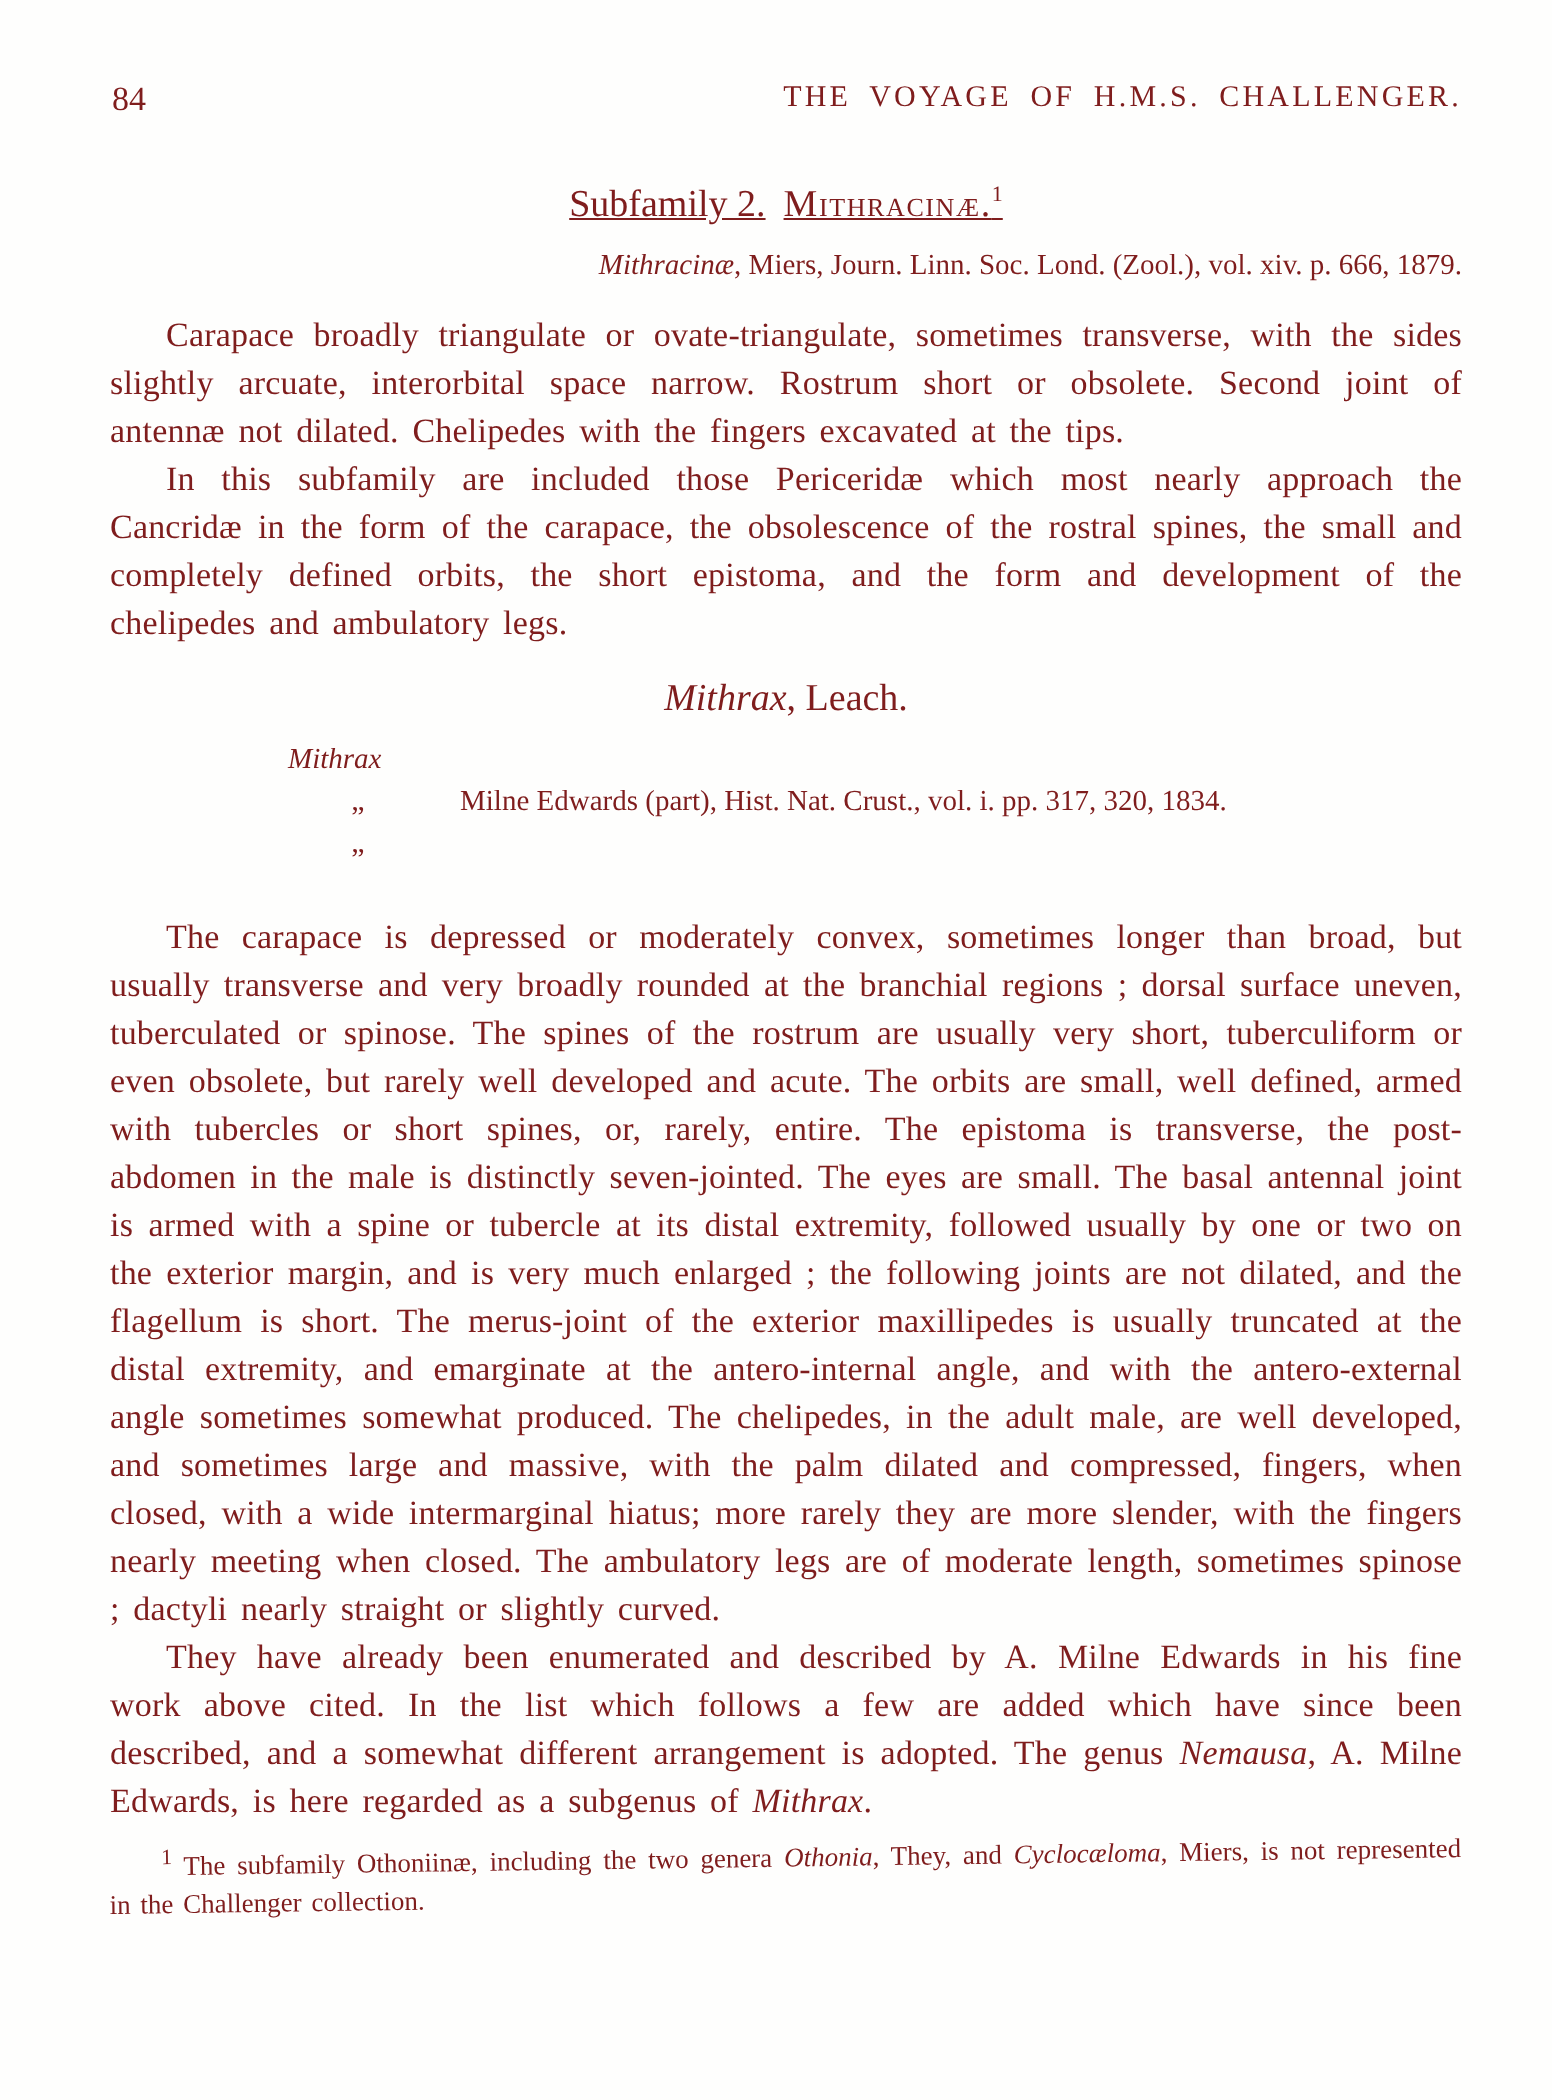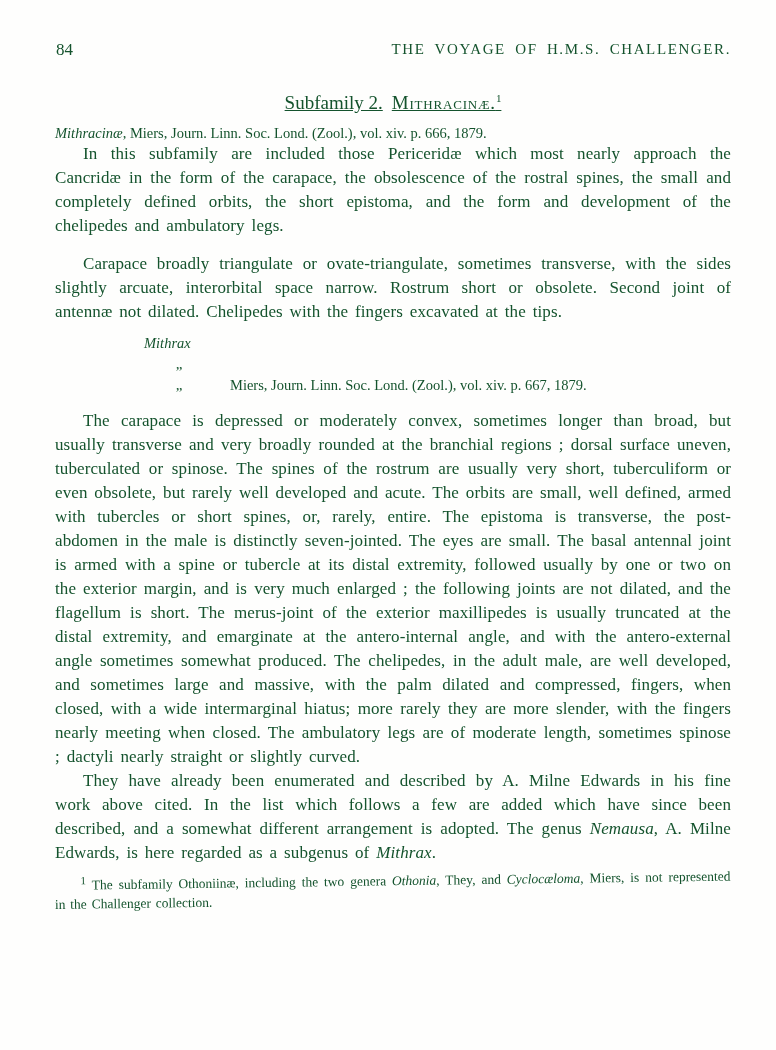--- a/index.html
+++ b/index.html
@@ -6,21 +6,21 @@
     margin: 0;
     padding: 0;
     background: #ffffff;
   }
   .page {
     position: relative;
     width: 776px;
     height: 1050px;
     background: #fefefdff;
     font-family: "Liberation Serif", serif;
-    color: #14532d;
+    color: #7f1d1d;
     overflow: hidden;
   }
   .content {
     position: absolute;
     left: 55px;
     right: 45px;
     top: 40px;
   }
 
   
@@ -52,37 +52,37 @@
   .sc {
     font-variant: small-caps;
     letter-spacing: 0.8px;
     margin-left: 9px;
   }
   sup {
     font-size: 11px;
     line-height: 0;
   }
   .top-citation {
-    text-align: left;
+    text-align: right;
     margin-top: 11px;
     font-size: 14.5px;
   }
 
   
   .body-para {
     font-size: 17px;
     line-height: 24px;
     text-align: justify;
     text-indent: 28px;
     word-spacing: 2.5px;
     letter-spacing: 0.1px;
     margin: 0;
   }
   .mt14 { margin-top: 14px; }
-  .mt10 { margin-top: 13px; }
+  .mt10 { margin-top: 24px; }
 
   
   .genus-heading {
     text-align: center;
     font-size: 19px;
     margin-top: 15px;
   }
   .cite-block {
     margin-top: 9px;
     margin-left: 89px;
@@ -128,34 +128,37 @@
     </div>
 
     <div class="subfamily-heading">
       <span>Subfamily 2.</span><span class="sc">Mithracinæ.</span><sup>1</sup>
     </div>
 
     <div class="top-citation">
       <i class="it">Mithracinæ</i><span>, Miers, Journ. Linn. Soc. Lond. (Zool.), vol. xiv. p. 666, 1879.</span>
     </div>
 
+    <p class="body-para mt14">Carapace broadly triangulate or ovate-triangulate, sometimes transverse, with the sides slightly arcuate, interorbital space narrow.  Rostrum short or obsolete.  Second joint of antennæ not dilated.  Chelipedes with the fingers excavated at the tips.</p>
     <p class="body-para">In this subfamily are included those Periceridæ which most nearly approach the Cancridæ in the form of the carapace, the obsolescence of the rostral spines, the small and completely defined orbits, the short epistoma, and the form and development of the chelipedes and ambulatory legs.</p>
-    <p class="body-para mt14">Carapace broadly triangulate or ovate-triangulate, sometimes transverse, with the sides slightly arcuate, interorbital space narrow.  Rostrum short or obsolete.  Second joint of antennæ not dilated.  Chelipedes with the fingers excavated at the tips.</p>
 
+    <div class="genus-heading">
+      <i class="it">Mithrax</i><span>, Leach.</span>
+    </div>
 
     <div class="cite-block">
       <div class="cite-row">
         <span class="cite-lead lead-italic">Mithrax</span>
       </div>
       <div class="cite-row">
         <span class="cite-lead lead-ditto">„</span>
+        <span>Milne Edwards (part), Hist. Nat. Crust., vol. i. pp. 317, 320, 1834.</span>
       </div>
       <div class="cite-row">
         <span class="cite-lead lead-ditto">„</span>
-        <span>Miers, Journ. Linn. Soc. Lond. (Zool.), vol. xiv. p. 667, 1879.</span>
       </div>
     </div>
 
     <p class="body-para mt10">The carapace is depressed or moderately convex, sometimes longer than broad, but usually transverse and very broadly rounded at the branchial regions ; dorsal surface uneven, tuberculated or spinose.  The spines of the rostrum are usually very short, tuberculiform or even obsolete, but rarely well developed and acute.  The orbits are small, well defined, armed with tubercles or short spines, or, rarely, entire.  The epistoma is transverse, the post-abdomen in the male is distinctly seven-jointed.  The eyes are small.  The basal antennal joint is armed with a spine or tubercle at its distal extremity, followed usually by one or two on the exterior margin, and is very much enlarged ; the following joints are not dilated, and the flagellum is short.  The merus-joint of the exterior maxillipedes is usually truncated at the distal extremity, and emarginate at the antero-internal angle, and with the antero-external angle sometimes somewhat produced.  The chelipedes, in the adult male, are well developed, and sometimes large and massive, with the palm dilated and compressed, fingers, when closed, with a wide intermarginal hiatus; more rarely they are more slender, with the fingers nearly meeting when closed.  The ambulatory legs are of moderate length, sometimes spinose ; dactyli nearly straight or slightly curved.</p>
 
     <p class="body-para"><span>They have already been enumerated and described by A. Milne Edwards in his fine work above cited.  In the list which follows a few are added which have since been described, and a somewhat different arrangement is adopted.  The genus </span><i class="it">Nemausa</i><span>, A. Milne Edwards, is here regarded as a subgenus of </span><i class="it">Mithrax</i><span>.</span></p>
 
     <div class="footnote">
       <sup>1</sup><span> The subfamily Othoniinæ, including the two genera </span><i class="it">Othonia</i><span>, They, and </span><i class="it">Cyclocæloma</i><span>, Miers, is not represented in the Challenger collection.</span>
     </div>

